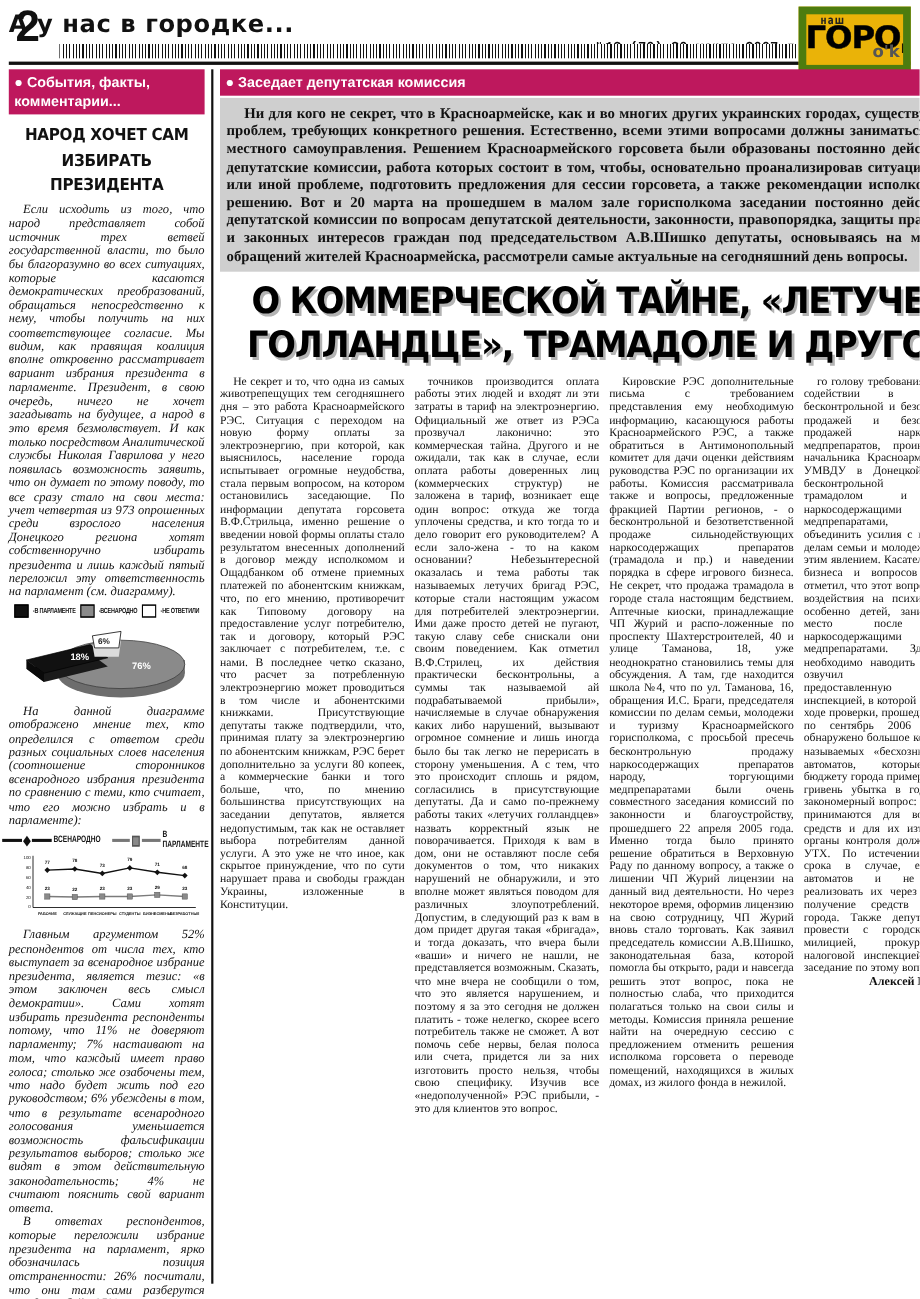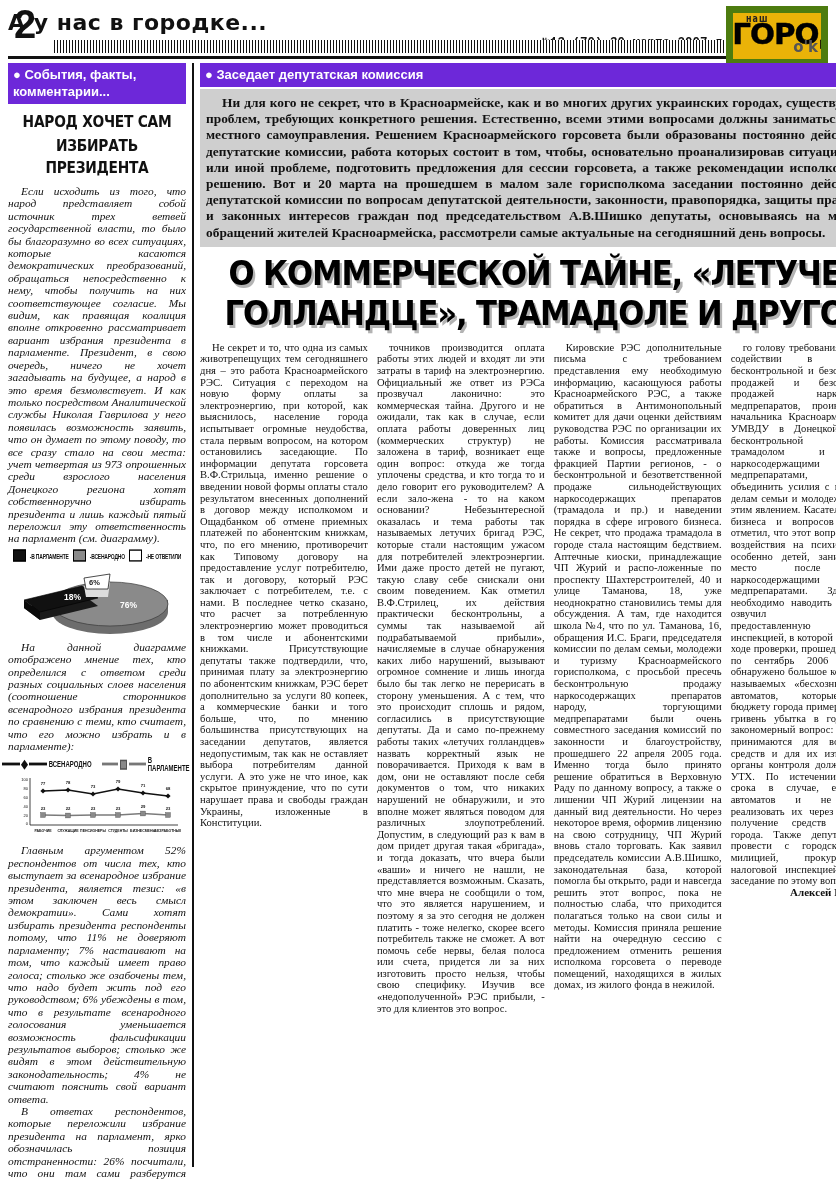--- a/index.html
+++ b/index.html
@@ -66,21 +66,21 @@
   .rule-thick{height:3px;background:#111;margin:2px 0 4px 0;}
 
   
   .grid{display:flex;gap:6px;height:1104px;}
   .col-left{width:178px;flex:none;position:relative;}
   .col-right{flex:1;position:relative;display:flex;flex-direction:column;}
   .vrule{width:2px;background:#111;flex:none;}
 
   
   .secbar{
-    background:#6d28d9;color:#fff;
+    background:#be185d;color:#fff;
     font-family:"Liberation Sans",sans-serif;
     font-weight:bold;font-size:13px;line-height:17px;
     padding:3px 5px 4px 5px;
   }
   .secbar.tall{min-height:34px;}
 
   
   .kicker{
     text-align:center;
     font-family:"DejaVu Sans",sans-serif;

